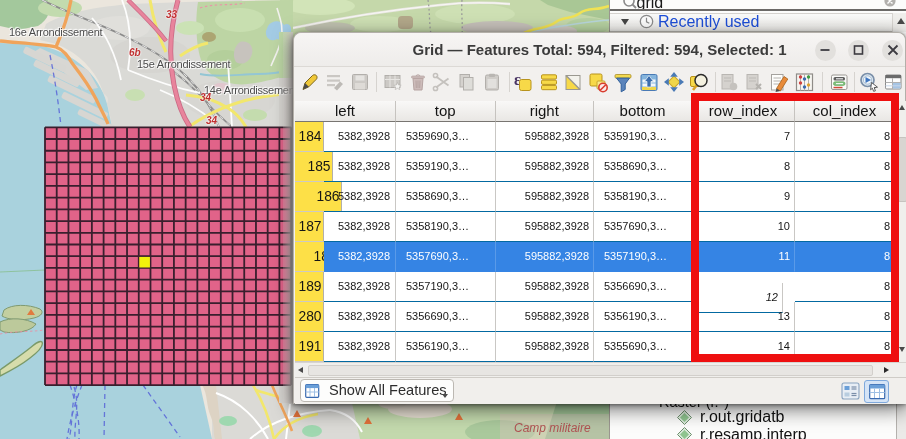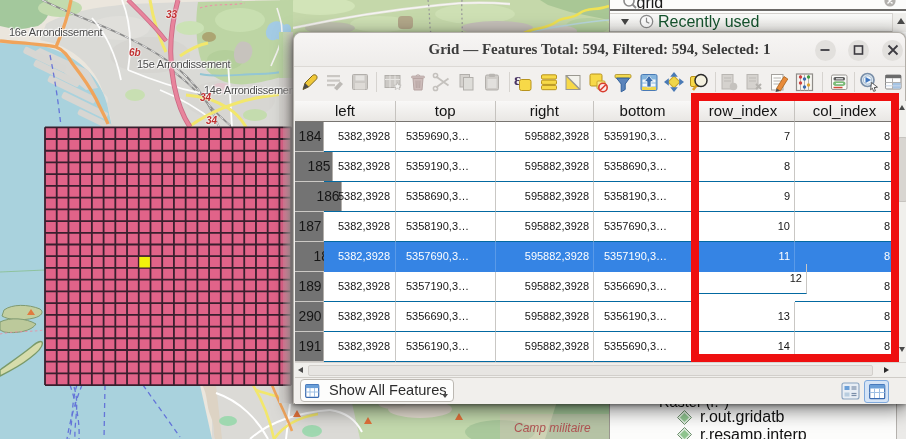--- a/index.html
+++ b/index.html
@@ -14,36 +14,36 @@
   
   #panel{position:absolute;left:609px;top:0;width:297px;height:439px;z-index:2;
      background:#fcfcfb;border-left:1px solid #9a968f;box-sizing:border-box;}
   
   #dialog{position:absolute;left:293px;top:32px;width:613px;height:372px;z-index:3;
      background:#f2f0ee;border-radius:8px 8px 0 0;
      box-shadow:0 5px 20px rgba(0,0,0,.55), -2px 2px 6px rgba(0,0,0,.22), 0 1px 3px rgba(0,0,0,.28);
      border:1px solid #b3afa9;border-bottom:1px solid #a5a19b;box-sizing:border-box;}
   #titlebar{position:absolute;left:0;top:0;width:100%;height:34px;
      background:linear-gradient(#f7f5f4,#eeecea);border-radius:8px 8px 0 0;
-     border-bottom:1px solid #dcd9d5;box-sizing:border-box;font-family:Liberation Serif, serif;}
+     border-bottom:1px solid #dcd9d5;box-sizing:border-box;}
   #title{position:absolute;width:100%;top:8px;text-align:center;font-size:15px;
      font-weight:bold;color:#3b3b3b;}
   .winbtn{position:absolute;top:6.5px;width:21px;height:21px;border-radius:50%;
      background:#e2e0dd;}
   #toolbar{position:absolute;left:0;top:34px;width:613px;height:30px;}
   
   #tablewrap{position:absolute;left:1px;top:67.5px;width:600px;height:261px;background:#fff;}
   .hd{position:absolute;top:0;height:21px;box-sizing:border-box;
      background:linear-gradient(#f9f8f7,#e9e7e4);border-right:1px solid #c6c3bf;
      border-bottom:1px solid #787571;font-size:15px;color:#141414;text-align:center;
      line-height:20px;}
   .cell{position:absolute;height:30px;box-sizing:border-box;border-right:1px solid #c9c7c4;
      border-bottom:1px solid #0369a1;font-size:11px;color:#161616;line-height:29px;
      white-space:nowrap;overflow:hidden;}
-  .rnum{background:#737373;border-right:1px solid #b2afab;border-bottom:1px solid #ccc9c5;
+  .rnum{background:#fde047;border-right:1px solid #b2afab;border-bottom:1px solid #ccc9c5;
      text-align:right;padding-right:1.5px;font-size:13.8px;}
   .sel{background:#3584e4;color:#fff;border-right-color:#5a9ae8;border-bottom-color:#3584e4;}
   .ra{text-align:right;padding-right:4px;}
   .pl{padding-right:5px;}
   .la{text-align:left;padding-left:10px;}
   
   #vscroll{position:absolute;left:601px;top:67.5px;width:12px;height:261px;background:#f0efec;
      border-left:1px solid #d7d4d0;box-sizing:border-box;}
   #hscroll{position:absolute;left:1px;top:328.5px;width:612px;height:15.5px;background:#f0efec;
      border-top:1px solid #d7d4d0;box-sizing:border-box;}
@@ -224,21 +224,21 @@
 
   <div style="position:absolute;left:0;top:13px;width:282px;height:19px;
       background:linear-gradient(#fafaf9,#ecebe8);border-top:1px solid #d6d3cf;
       border-bottom:1px solid #bfbcb7;box-sizing:border-box;"></div>
   <div class="tri" style="left:11px;top:19px;border-left:4.5px solid transparent;
       border-right:4.5px solid transparent;border-top:6px solid #454545;"></div>
   <svg style="position:absolute;left:29px;top:14px;" width="16" height="16">
     <circle cx="7.5" cy="7.5" r="6.2" fill="#fdfdfd" stroke="#8c8c8c" stroke-width="1.3"></circle>
     <path d="M7.5 3.8 L7.5 7.8 L10.3 9.2" fill="none" stroke="#8c8c8c" stroke-width="1.2"></path>
   </svg>
-  <div style="position:absolute;left:48px;top:13px;font-size:16px;color:#14532d;">Recently used</div>
+  <div style="position:absolute;left:48px;top:13px;font-size:16px;color:#1d4ed8;">Recently used</div>
 
   <div style="position:absolute;left:282px;top:13px;width:15px;height:19px;background:#f0efec;border-left:1px solid #d8d5d1;box-sizing:border-box;"></div>
   <div class="tri" style="left:286.5px;top:18px;border-left:4.5px solid transparent;
       border-right:4.5px solid transparent;border-bottom:6px solid #4a4a4a;"></div>
 
   <div style="position:absolute;left:49px;top:394px;font-size:14.5px;color:#111;">Raster (r.*)</div>
   <svg style="position:absolute;left:67px;top:410px;" width="15" height="15">
     <polygon points="7.5,0.5 14.5,7.5 7.5,14.5 0.5,7.5" fill="#ddebdd" stroke="#6d8f6d" stroke-width="1"></polygon>
     <polygon points="7.5,3 12,7.5 7.5,12 3,7.5" fill="#8fc48f"></polygon>
   </svg>
@@ -454,23 +454,23 @@
 <div class="cell la sel" style="left:101px;top:141px;width:99.5px;">5357690,3…</div>
 <div class="cell ra sel" style="left:200.5px;top:141px;width:98.5px;">595882,3928</div>
 <div class="cell la sel" style="left:299px;top:141px;width:98px;">5357190,3…</div>
 <div class="cell ra sel" style="left:397px;top:141px;width:103px;">11</div>
 <div class="cell ra sel" style="left:500px;top:141px;width:100px;">8</div>
 <div class="cell rnum" style="left:0px;top:171px;width:29px;">189</div>
 <div class="cell ra pl" style="left:29px;top:171px;width:72px;">5382,3928</div>
 <div class="cell la" style="left:101px;top:171px;width:99.5px;">5357190,3…</div>
 <div class="cell ra" style="left:200.5px;top:171px;width:98.5px;">595882,3928</div>
 <div class="cell la" style="left:299px;top:171px;width:98px;">5356690,3…</div>
-<div class="cell ra" style="left:397px;top:163px;width:115px;">12</div>
+<div class="cell ra" style="left:397px;top:182px;width:91px;font-style:italic;">12</div>
 <div class="cell ra" style="left:500px;top:171px;width:100px;">8</div>
-<div class="cell rnum" style="left:0px;top:201px;width:29px;">290</div>
+<div class="cell rnum" style="left:0px;top:201px;width:29px;">280</div>
 <div class="cell ra pl" style="left:29px;top:201px;width:72px;">5382,3928</div>
 <div class="cell la" style="left:101px;top:201px;width:99.5px;">5356690,3…</div>
 <div class="cell ra" style="left:200.5px;top:201px;width:98.5px;">595882,3928</div>
 <div class="cell la" style="left:299px;top:201px;width:98px;">5356190,3…</div>
 <div class="cell ra" style="left:397px;top:201px;width:103px;">13</div>
 <div class="cell ra" style="left:500px;top:201px;width:100px;">8</div>
 <div class="cell rnum" style="left:0px;top:231px;width:29px;">191</div>
 <div class="cell ra pl" style="left:29px;top:231px;width:72px;">5382,3928</div>
 <div class="cell la" style="left:101px;top:231px;width:99.5px;">5356190,3…</div>
 <div class="cell ra" style="left:200.5px;top:231px;width:98.5px;">595882,3928</div>

